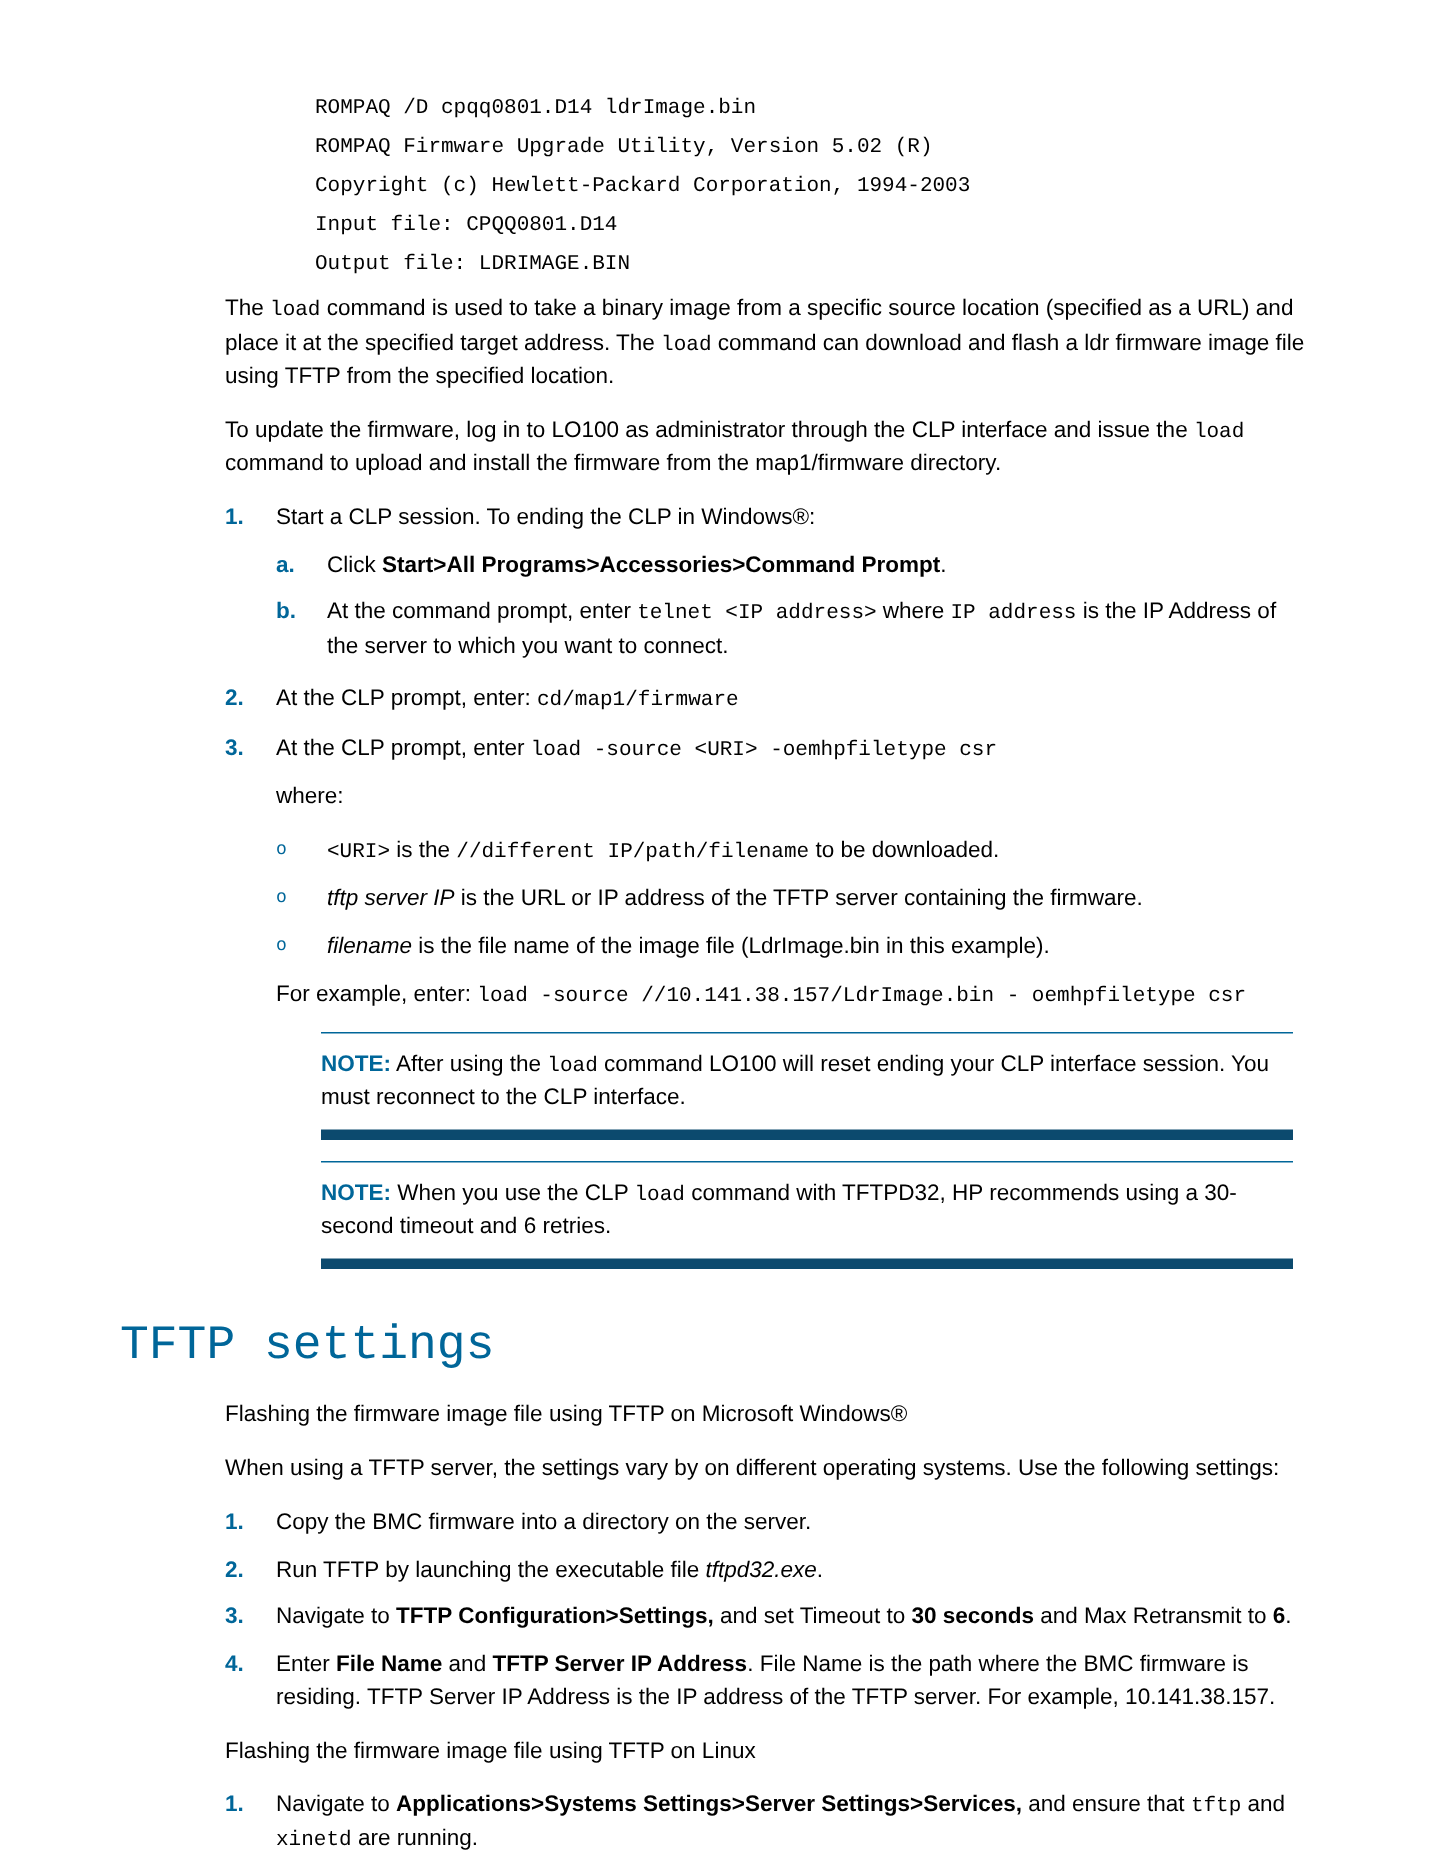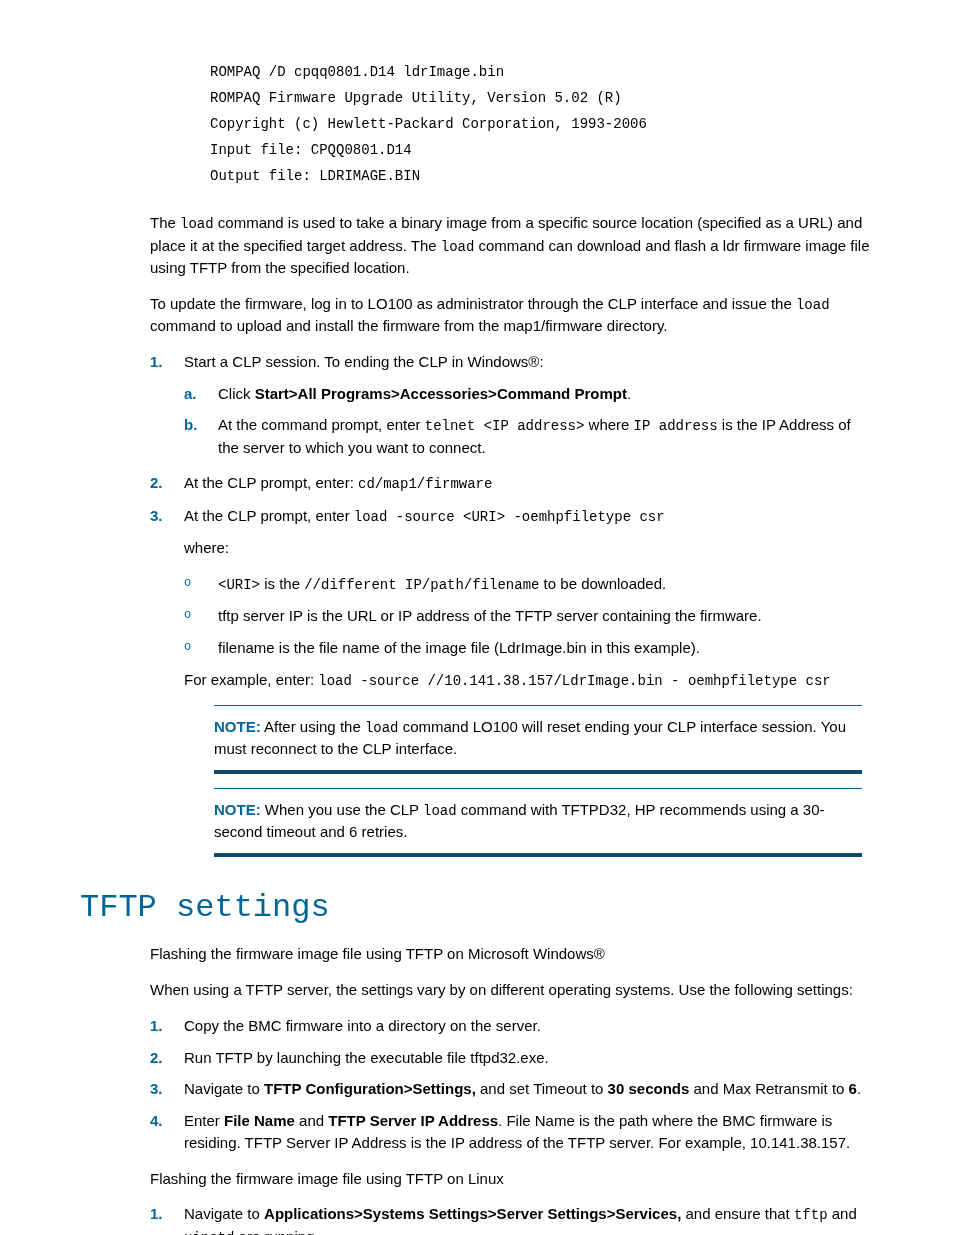--- a/index.html
+++ b/index.html
@@ -15,21 +15,21 @@
     box-sizing: border-box;
   }
   .content {
     margin-left: 70px;
   }
   .code-block {
     font-family: "Courier New", monospace;
     font-size: 14px;
     line-height: 1.85;
     margin-left: 60px;
-    margin-bottom: 23px;
+    margin-bottom: 6px;
   }
   .mono {
     font-family: "Courier New", monospace;
     font-size: 14px;
   }
   p {
     margin: 0 0 14px 0;
   }
   ol {
     list-style: none;
@@ -61,24 +61,24 @@
   }
   ul.bullets > li > .bul {
     position: absolute;
     left: 0;
     top: 2px;
     font-family: "Courier New", monospace;
     color: #006699;
     font-size: 12px;
   }
   .bold { font-weight: 600; margin-top: 17px; }
-  .italic { }
+  .italic { font-style: italic; }
   .note-box {
     border-top: 1px solid #006699;
-    border-bottom: 4px solid #0c4a6e;
+    border-bottom: 7px solid #0c4a6e;
     padding: 10px 0;
     margin: 14px 12px 14px 30px;
   }
   .note-label {
     color: #006699;
     font-weight: 600;
   }
   h2 {
     font-family: Liberation Mono, monospace;
     font-weight: 300;
@@ -89,21 +89,21 @@
   }
 </style>
 </head>
 <body>
 
 <div class="content">
 
   <div class="code-block">
     <div>ROMPAQ /D cpqq0801.D14 ldrImage.bin</div>
     <div>ROMPAQ Firmware Upgrade Utility, Version 5.02 (R)</div>
-    <div>Copyright (c) Hewlett-Packard Corporation, 1993-2006</div>
+    <div>Copyright (c) Hewlett-Packard Corporation, 1994-2003</div>
     <div>Input file:   CPQQ0801.D14</div>
     <div>Output file:  LDRIMAGE.BIN</div>
   </div>
 
   <p>
     <span>The </span><span class="mono">load</span><span> command is used to take a binary image from a specific source location (specified as a URL) and place it at the specified target address. The </span><span class="mono">load</span><span> command can download and flash a ldr firmware image file using TFTP from the specified location.</span>
   </p>
 
   <p>
     <span>To update the firmware, log in to LO100 as administrator through the CLP interface and issue the </span><span class="mono">load</span><span> command to upload and install the firmware from the map1/firmware directory.</span>

